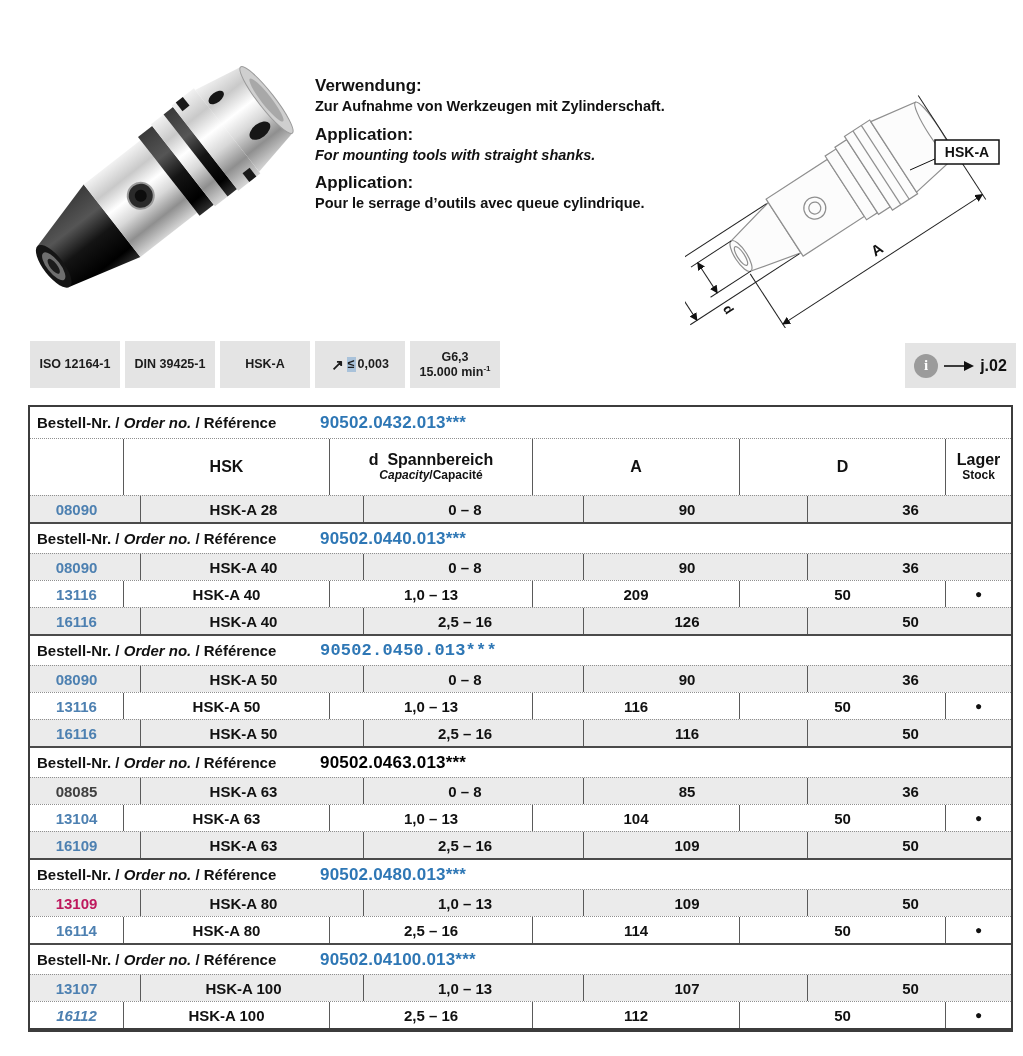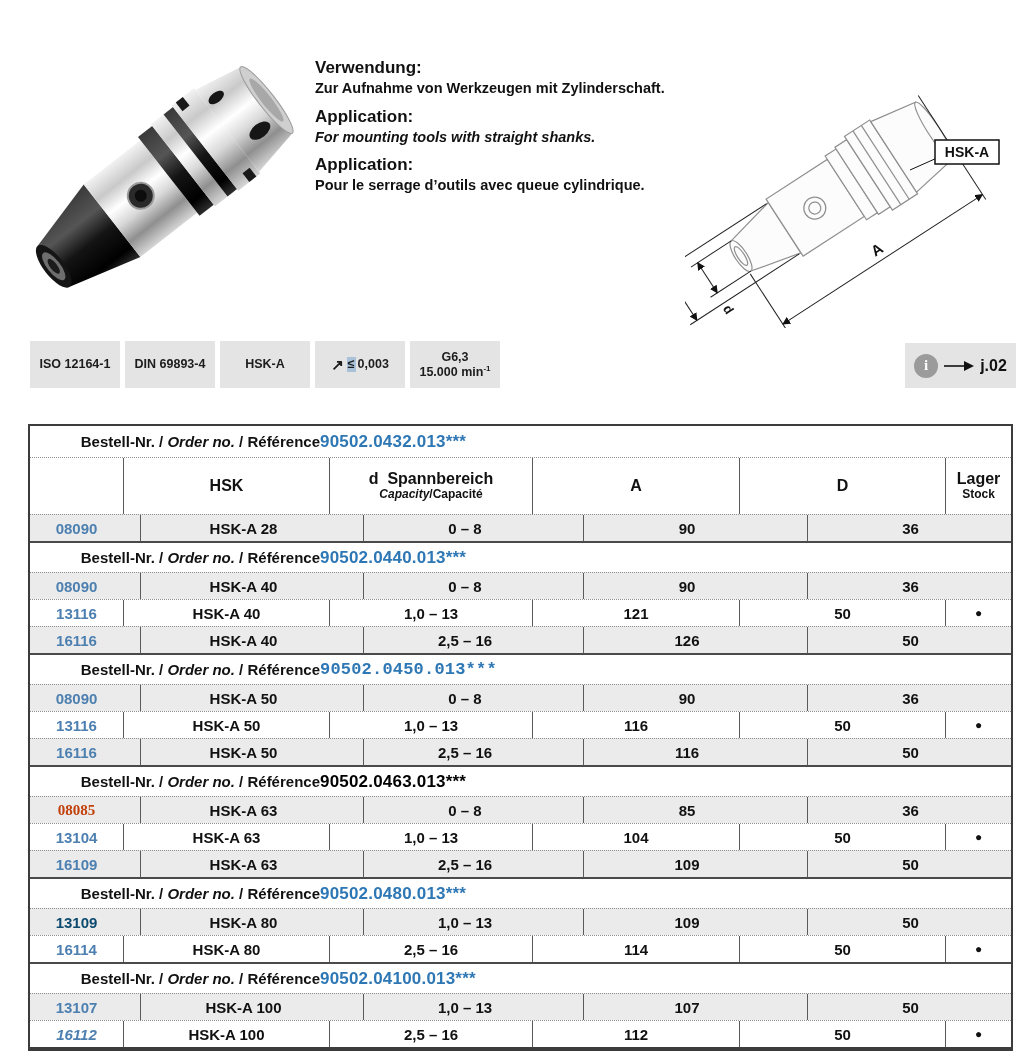--- a/index.html
+++ b/index.html
@@ -1,40 +1,40 @@
 <!DOCTYPE html>
 <html><head>
 <meta charset="utf-8">
 <style>
   html,body{margin:0;padding:0;background:#fff;}
   body{width:1023px;height:1056px;position:relative;font-family:"Liberation Sans",sans-serif;color:#111;overflow:hidden;}
 
   
-  .usage-block{position:absolute;left:315px;top:58px;width:350px;}
+  .usage-block{position:absolute;left:315px;top:76px;width:350px;}
   .usage-title{font-size:17px;font-weight:bold;margin:9px 0 1px 0;}
   .usage-title:first-child{margin-top:0;}
   .usage-body{font-size:14.5px;font-weight:bold;line-height:1.28;}
   .usage-body.it{font-style:italic;}
 
   
   .photo-wrap{position:absolute;left:14px;top:28px;width:300px;height:295px;}
   .drawing-wrap{position:absolute;left:685px;top:38px;width:335px;height:290px;}
 
   
   .badge-row{position:absolute;left:30px;top:341px;display:flex;gap:5px;}
   .badge{width:90px;height:47px;background:#e4e4e4;display:flex;align-items:center;justify-content:center;font-size:12.5px;font-weight:bold;color:#1c1c1c;text-align:center;line-height:1.15;}
   .badge .runout-arrow{font-size:15px;margin-right:3px;}
   .badge .lte{background:#a9c2da;padding:0 1px;margin-right:2px;}
   .badge sup{font-size:8px;}
   .pageref-badge{position:absolute;left:905px;top:343px;width:111px;height:45px;background:#e4e4e4;display:flex;align-items:center;justify-content:center;gap:6px;}
   .info-circle{width:24px;height:24px;border-radius:50%;background:#9b9b9b;color:#fff;display:flex;align-items:center;justify-content:center;font-weight:bold;font-size:15px;font-family:"Liberation Serif",serif;}
   .pageref-label{font-size:16px;font-weight:bold;}
 
   
-  .spec-table{position:absolute;left:28px;top:424px;width:981px;border:2px solid #3c3c3c;border-bottom-width:4px;background:#fff;text-align:right;}
+  .spec-table{position:absolute;left:28px;top:405px;width:981px;border:2px solid #3c3c3c;border-bottom-width:4px;background:#fff;}
   .t-row{box-sizing:border-box;}
   .section-row{display:flex;align-items:center;height:31px;border-top:2px solid #4a4a4a;padding-left:7px;}
   .section-row.first{border-top:none;}
   .section-label{font-size:15px;font-weight:bold;width:283px;white-space:nowrap;}
   .section-label .it{font-style:italic;}
   .section-ref{font-size:17px;font-weight:bold;letter-spacing:0.2px;}
   .grid-row{display:grid;grid-template-columns:93px 206px 203px 207px 206px 1fr;}
   .header-row{height:57px;border-top:1px dotted #8f8f8f;}
   .header-row .cell{display:flex;flex-direction:column;align-items:center;justify-content:center;border-left:1px solid #5a5a5a;font-weight:bold;font-size:16px;line-height:1.15;}
   .header-row .cell:first-child,.data-row .cell:first-child{border-left:none;}
@@ -145,21 +145,21 @@
     <rect x="250" y="102" width="64" height="24" fill="#fff" stroke="#111" stroke-width="1.5"></rect>
     <text x="282" y="119" text-anchor="middle" font-size="14" font-weight="bold" fill="#111" font-family="Liberation Sans, sans-serif">HSK-A</text>
   </svg>
 </div>
 
 <div class="badge-row">
   <div class="badge">
       <span>ISO 12164-1</span>
     </div>
   <div class="badge">
-      <span>DIN 69893-4</span>
+      <span>DIN 39425-1</span>
     </div>
   <div class="badge">
       <span>HSK-A</span>
     </div>
   <div class="badge">
     <span class="runout-arrow">↗</span>
     <span class="lte">≤</span>
     <span>0,003</span>
   </div>
   <div class="badge">
@@ -219,21 +219,21 @@
       <div class="cell">HSK-A 40</div>
       <div class="cell">0 – 8</div>
       <div class="cell">90</div>
       <div class="cell">36</div>
       <div class="cell dot">●</div>
     </div>
     <div class="t-row grid-row data-row">
       <div class="cell" style="color: rgb(77, 128, 177);">13116</div>
       <div class="cell">HSK-A 40</div>
       <div class="cell">1,0 – 13</div>
-      <div class="cell">121</div>
+      <div class="cell">209</div>
       <div class="cell">50</div>
       <div class="cell dot">●</div>
     </div>
     <div class="t-row grid-row data-row shade">
       <div class="cell" style="color: rgb(77, 128, 177);">16116</div>
       <div class="cell">HSK-A 40</div>
       <div class="cell">2,5 – 16</div>
       <div class="cell">126</div>
       <div class="cell">50</div>
       <div class="cell dot">●</div>
@@ -264,21 +264,21 @@
       <div class="cell">2,5 – 16</div>
       <div class="cell">116</div>
       <div class="cell">50</div>
       <div class="cell dot">●</div>
     </div>
     <div class="t-row section-row">
       <span class="section-label"><b>Bestell-Nr.</b><span> / </span><i class="it"><b>Order no.</b></i><span> / </span><b>Référence</b></span>
       <span class="section-ref" style="color: #000000;">90502.0463.013***</span>
     </div>
     <div class="t-row grid-row data-row shade">
-      <div class="cell" style="color: #c2410c; font-family: Liberation Serif, serif;">08085</div>
+      <div class="cell" style="color: #404040;">08085</div>
       <div class="cell">HSK-A 63</div>
       <div class="cell">0 – 8</div>
       <div class="cell">85</div>
       <div class="cell">36</div>
       <div class="cell dot">●</div>
     </div>
     <div class="t-row grid-row data-row">
       <div class="cell" style="color: rgb(77, 128, 177);">13104</div>
       <div class="cell">HSK-A 63</div>
       <div class="cell">1,0 – 13</div>
@@ -292,21 +292,21 @@
       <div class="cell">2,5 – 16</div>
       <div class="cell">109</div>
       <div class="cell">50</div>
       <div class="cell dot">●</div>
     </div>
     <div class="t-row section-row">
       <span class="section-label"><b>Bestell-Nr.</b><span> / </span><i class="it"><b>Order no.</b></i><span> / </span><b>Référence</b></span>
       <span class="section-ref" style="color: rgb(46, 119, 181);">90502.0480.013***</span>
     </div>
     <div class="t-row grid-row data-row shade">
-      <div class="cell" style="color: #0c4a6e;">13109</div>
+      <div class="cell" style="color: #be185d;">13109</div>
       <div class="cell">HSK-A 80</div>
       <div class="cell">1,0 – 13</div>
       <div class="cell">109</div>
       <div class="cell">50</div>
       <div class="cell dot">●</div>
     </div>
     <div class="t-row grid-row data-row">
       <div class="cell" style="color: rgb(77, 128, 177);">16114</div>
       <div class="cell">HSK-A 80</div>
       <div class="cell">2,5 – 16</div>

